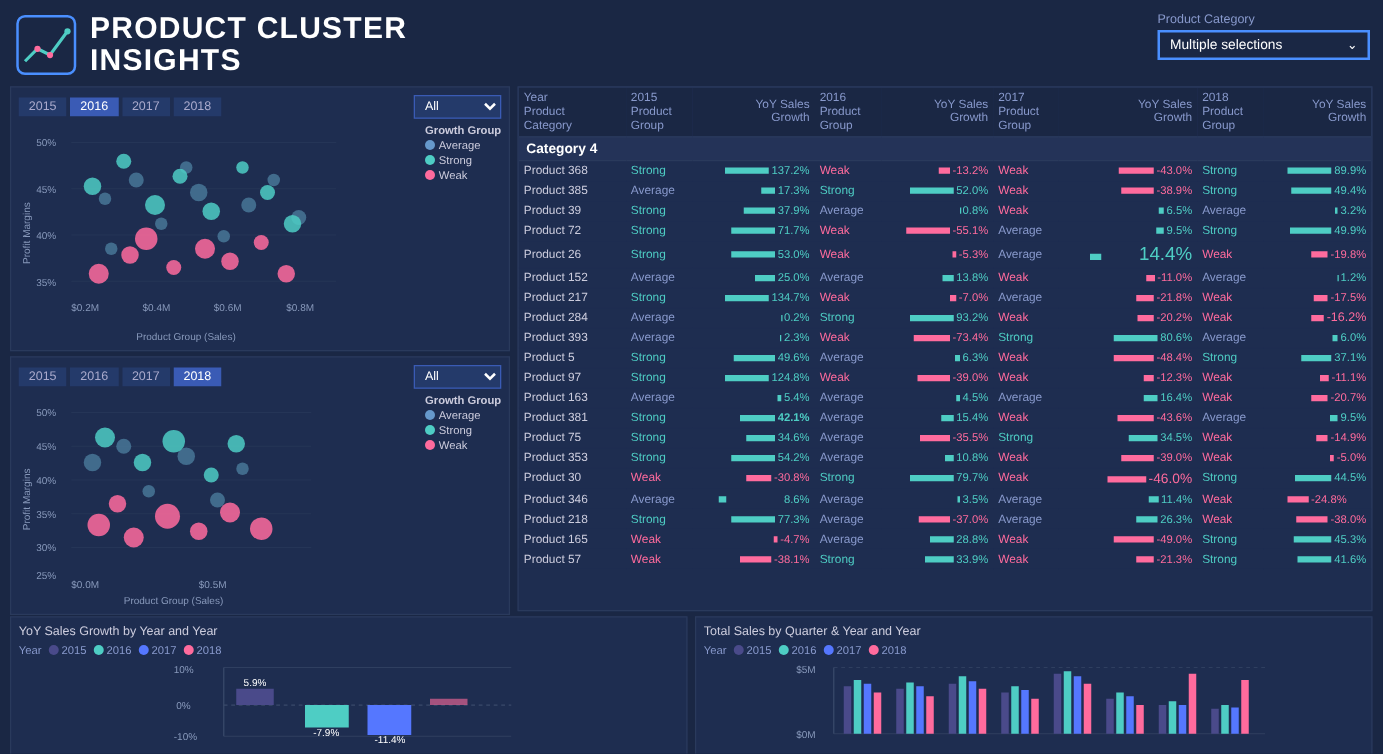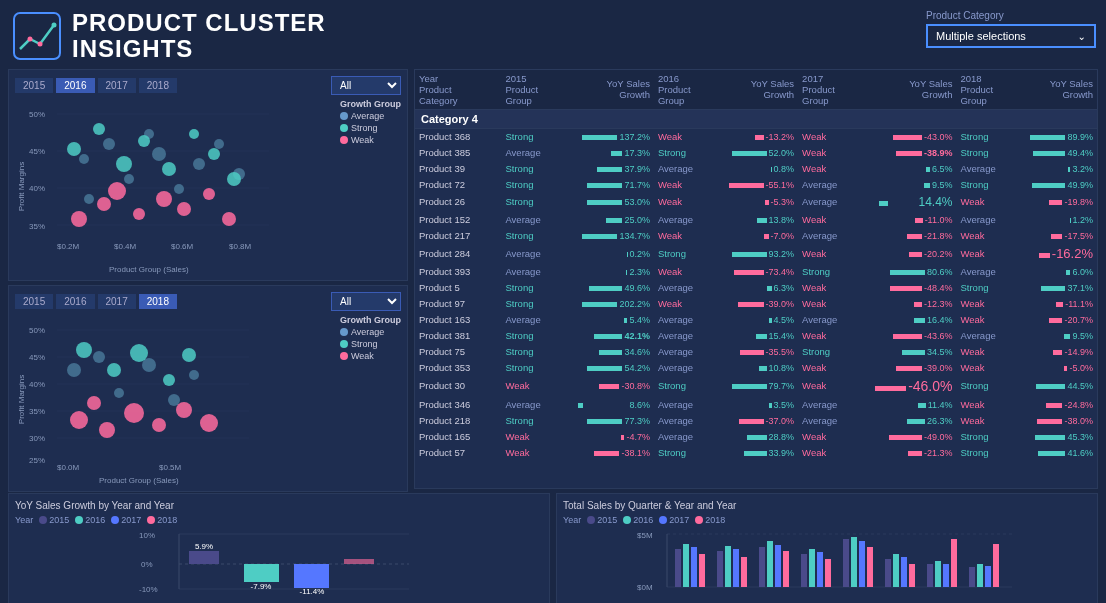--- a/index.html
+++ b/index.html
@@ -262,21 +262,21 @@
     <td style="padding:2px 4px; border-bottom:1px solid #1e2d50; color:#4ecdc4;">Strong</td>
     <td style="padding:2px 4px; border-bottom:1px solid #1e2d50; text-align:right;"><span style="display:inline-block;width:35px;height:5px;background:#4ecdc4;margin-right:2px;vertical-align:middle;"></span><span style="color:#4ecdc4; font-size:9px;">89.9%</span></td>
   </tr>
               <tr>
     <td style="padding:2px 4px; border-bottom:1px solid #1e2d50; color:#ccd;">Product 385</td>
     <td style="padding:2px 4px; border-bottom:1px solid #1e2d50; color:#8899cc;">Average</td>
     <td style="padding:2px 4px; border-bottom:1px solid #1e2d50; text-align:right;"><span style="display:inline-block;width:11.533333333333333px;height:5px;background:#4ecdc4;margin-right:2px;vertical-align:middle;"></span><span style="color:#4ecdc4; font-size:9px;">17.3%</span></td>
     <td style="padding:2px 4px; border-bottom:1px solid #1e2d50; color:#4ecdc4;">Strong</td>
     <td style="padding:2px 4px; border-bottom:1px solid #1e2d50; text-align:right;"><span style="display:inline-block;width:34.666666666666664px;height:5px;background:#4ecdc4;margin-right:2px;vertical-align:middle;"></span><span style="color:#4ecdc4; font-size:9px;">52.0%</span></td>
     <td style="padding:2px 4px; border-bottom:1px solid #1e2d50; color:#ff6b9d;">Weak</td>
-    <td style="padding:2px 4px; border-bottom:1px solid #1e2d50; text-align:right;font-weight:bold;"><span style="display:inline-block;width:25.933333333333334px;height:5px;background:#ff6b9d;margin-right:2px;vertical-align:middle;"></span><span style="color:#ff6b9d; font-size:9px;">-38.9%</span></td>
+    <td style="padding:2px 4px; border-bottom:1px solid #1e2d50; text-align:right;"><span style="display:inline-block;width:25.933333333333334px;height:5px;background:#ff6b9d;margin-right:2px;vertical-align:middle;"></span><span style="color:#ff6b9d; font-size:9px;">-38.9%</span></td>
     <td style="padding:2px 4px; border-bottom:1px solid #1e2d50; color:#4ecdc4;">Strong</td>
     <td style="padding:2px 4px; border-bottom:1px solid #1e2d50; text-align:right;"><span style="display:inline-block;width:32.93333333333333px;height:5px;background:#4ecdc4;margin-right:2px;vertical-align:middle;"></span><span style="color:#4ecdc4; font-size:9px;">49.4%</span></td>
   </tr>
               <tr>
     <td style="padding:2px 4px; border-bottom:1px solid #1e2d50; color:#ccd;">Product 39</td>
     <td style="padding:2px 4px; border-bottom:1px solid #1e2d50; color:#4ecdc4;">Strong</td>
     <td style="padding:2px 4px; border-bottom:1px solid #1e2d50; text-align:right;"><span style="display:inline-block;width:25.266666666666666px;height:5px;background:#4ecdc4;margin-right:2px;vertical-align:middle;"></span><span style="color:#4ecdc4; font-size:9px;">37.9%</span></td>
     <td style="padding:2px 4px; border-bottom:1px solid #1e2d50; color:#8899cc;">Average</td>
     <td style="padding:2px 4px; border-bottom:1px solid #1e2d50; text-align:right;"><span style="display:inline-block;width:0.5333333333333333px;height:5px;background:#4ecdc4;margin-right:2px;vertical-align:middle;"></span><span style="color:#4ecdc4; font-size:9px;">0.8%</span></td>
     <td style="padding:2px 4px; border-bottom:1px solid #1e2d50; color:#ff6b9d;">Weak</td>
@@ -295,21 +295,21 @@
     <td style="padding:2px 4px; border-bottom:1px solid #1e2d50; color:#4ecdc4;">Strong</td>
     <td style="padding:2px 4px; border-bottom:1px solid #1e2d50; text-align:right;"><span style="display:inline-block;width:33.266666666666666px;height:5px;background:#4ecdc4;margin-right:2px;vertical-align:middle;"></span><span style="color:#4ecdc4; font-size:9px;">49.9%</span></td>
   </tr>
               <tr>
     <td style="padding:2px 4px; border-bottom:1px solid #1e2d50; color:#ccd;">Product 26</td>
     <td style="padding:2px 4px; border-bottom:1px solid #1e2d50; color:#4ecdc4;">Strong</td>
     <td style="padding:2px 4px; border-bottom:1px solid #1e2d50; text-align:right;"><span style="display:inline-block;width:35px;height:5px;background:#4ecdc4;margin-right:2px;vertical-align:middle;"></span><span style="color:#4ecdc4; font-size:9px;">53.0%</span></td>
     <td style="padding:2px 4px; border-bottom:1px solid #1e2d50; color:#ff6b9d;">Weak</td>
     <td style="padding:2px 4px; border-bottom:1px solid #1e2d50; text-align:right;"><span style="display:inline-block;width:3.533333333333333px;height:5px;background:#ff6b9d;margin-right:2px;vertical-align:middle;"></span><span style="color:#ff6b9d; font-size:9px;">-5.3%</span></td>
     <td style="padding:2px 4px; border-bottom:1px solid #1e2d50; color:#8899cc;">Average</td>
-    <td style="padding:2px 4px; border-bottom:1px solid #1e2d50; text-align:right;"><span style="display:inline-block;width:9.6px;height:5px;background:#4ecdc4;margin-right:2px;vertical-align:middle;"></span><span style="color:#4ecdc4; font-size:12px;margin-left:28px;">14.4%</span></td>
+    <td style="padding:2px 4px; border-bottom:1px solid #1e2d50; text-align:right;"><span style="display:inline-block;width:9.6px;height:5px;background:#4ecdc4;margin-right:2px;vertical-align:middle;"></span><span style="color:#4ecdc4; font-size:15px;margin-left:28px;">14.4%</span></td>
     <td style="padding:2px 4px; border-bottom:1px solid #1e2d50; color:#ff6b9d;">Weak</td>
     <td style="padding:2px 4px; border-bottom:1px solid #1e2d50; text-align:right;"><span style="display:inline-block;width:13.200000000000001px;height:5px;background:#ff6b9d;margin-right:2px;vertical-align:middle;"></span><span style="color:#ff6b9d; font-size:9px;">-19.8%</span></td>
   </tr>
               <tr>
     <td style="padding:2px 4px; border-bottom:1px solid #1e2d50; color:#ccd;">Product 152</td>
     <td style="padding:2px 4px; border-bottom:1px solid #1e2d50; color:#8899cc;">Average</td>
     <td style="padding:2px 4px; border-bottom:1px solid #1e2d50; text-align:right;"><span style="display:inline-block;width:16.666666666666668px;height:5px;background:#4ecdc4;margin-right:2px;vertical-align:middle;"></span><span style="color:#4ecdc4; font-size:9px;">25.0%</span></td>
     <td style="padding:2px 4px; border-bottom:1px solid #1e2d50; color:#8899cc;">Average</td>
     <td style="padding:2px 4px; border-bottom:1px solid #1e2d50; text-align:right;"><span style="display:inline-block;width:9.200000000000001px;height:5px;background:#4ecdc4;margin-right:2px;vertical-align:middle;"></span><span style="color:#4ecdc4; font-size:9px;">13.8%</span></td>
     <td style="padding:2px 4px; border-bottom:1px solid #1e2d50; color:#ff6b9d;">Weak</td>
@@ -330,21 +330,21 @@
   </tr>
               <tr>
     <td style="padding:2px 4px; border-bottom:1px solid #1e2d50; color:#ccd;">Product 284</td>
     <td style="padding:2px 4px; border-bottom:1px solid #1e2d50; color:#8899cc;">Average</td>
     <td style="padding:2px 4px; border-bottom:1px solid #1e2d50; text-align:right;"><span style="display:inline-block;width:0.13333333333333333px;height:5px;background:#4ecdc4;margin-right:2px;vertical-align:middle;"></span><span style="color:#4ecdc4; font-size:9px;">0.2%</span></td>
     <td style="padding:2px 4px; border-bottom:1px solid #1e2d50; color:#4ecdc4;">Strong</td>
     <td style="padding:2px 4px; border-bottom:1px solid #1e2d50; text-align:right;"><span style="display:inline-block;width:35px;height:5px;background:#4ecdc4;margin-right:2px;vertical-align:middle;"></span><span style="color:#4ecdc4; font-size:9px;">93.2%</span></td>
     <td style="padding:2px 4px; border-bottom:1px solid #1e2d50; color:#ff6b9d;">Weak</td>
     <td style="padding:2px 4px; border-bottom:1px solid #1e2d50; text-align:right;"><span style="display:inline-block;width:13.466666666666667px;height:5px;background:#ff6b9d;margin-right:2px;vertical-align:middle;"></span><span style="color:#ff6b9d; font-size:9px;">-20.2%</span></td>
     <td style="padding:2px 4px; border-bottom:1px solid #1e2d50; color:#ff6b9d;">Weak</td>
-    <td style="padding:2px 4px; border-bottom:1px solid #1e2d50; text-align:right;"><span style="display:inline-block;width:10.799999999999999px;height:5px;background:#ff6b9d;margin-right:2px;vertical-align:middle;"></span><span style="color:#ff6b9d; font-size:13px;">-16.2%</span></td>
+    <td style="padding:2px 4px; border-bottom:1px solid #1e2d50; text-align:right;"><span style="display:inline-block;width:10.799999999999999px;height:5px;background:#ff6b9d;margin-right:2px;vertical-align:middle;"></span><span style="color:#ff6b9d; font-size:10px;">-16.2%</span></td>
   </tr>
               <tr>
     <td style="padding:2px 4px; border-bottom:1px solid #1e2d50; color:#ccd;">Product 393</td>
     <td style="padding:2px 4px; border-bottom:1px solid #1e2d50; color:#8899cc;">Average</td>
     <td style="padding:2px 4px; border-bottom:1px solid #1e2d50; text-align:right;"><span style="display:inline-block;width:1.5333333333333332px;height:5px;background:#4ecdc4;margin-right:2px;vertical-align:middle;"></span><span style="color:#4ecdc4; font-size:9px;">2.3%</span></td>
     <td style="padding:2px 4px; border-bottom:1px solid #1e2d50; color:#ff6b9d;">Weak</td>
     <td style="padding:2px 4px; border-bottom:1px solid #1e2d50; text-align:right;"><span style="display:inline-block;width:29.266666666666666px;height:5px;background:#ff6b9d;margin-right:2px;vertical-align:middle;"></span><span style="color:#ff6b9d; font-size:9px;">-73.4%</span></td>
     <td style="padding:2px 4px; border-bottom:1px solid #1e2d50; color:#4ecdc4;">Strong</td>
     <td style="padding:2px 4px; border-bottom:1px solid #1e2d50; text-align:right;"><span style="display:inline-block;width:35px;height:5px;background:#4ecdc4;margin-right:2px;vertical-align:middle;"></span><span style="color:#4ecdc4; font-size:9px;">80.6%</span></td>
     <td style="padding:2px 4px; border-bottom:1px solid #1e2d50; color:#8899cc;">Average</td>
@@ -357,21 +357,21 @@
     <td style="padding:2px 4px; border-bottom:1px solid #1e2d50; color:#8899cc;">Average</td>
     <td style="padding:2px 4px; border-bottom:1px solid #1e2d50; text-align:right;"><span style="display:inline-block;width:4.2px;height:5px;background:#4ecdc4;margin-right:2px;vertical-align:middle;"></span><span style="color:#4ecdc4; font-size:9px;">6.3%</span></td>
     <td style="padding:2px 4px; border-bottom:1px solid #1e2d50; color:#ff6b9d;">Weak</td>
     <td style="padding:2px 4px; border-bottom:1px solid #1e2d50; text-align:right;"><span style="display:inline-block;width:32.266666666666666px;height:5px;background:#ff6b9d;margin-right:2px;vertical-align:middle;"></span><span style="color:#ff6b9d; font-size:9px;">-48.4%</span></td>
     <td style="padding:2px 4px; border-bottom:1px solid #1e2d50; color:#4ecdc4;">Strong</td>
     <td style="padding:2px 4px; border-bottom:1px solid #1e2d50; text-align:right;"><span style="display:inline-block;width:24.733333333333334px;height:5px;background:#4ecdc4;margin-right:2px;vertical-align:middle;"></span><span style="color:#4ecdc4; font-size:9px;">37.1%</span></td>
   </tr>
               <tr>
     <td style="padding:2px 4px; border-bottom:1px solid #1e2d50; color:#ccd;">Product 97</td>
     <td style="padding:2px 4px; border-bottom:1px solid #1e2d50; color:#4ecdc4;">Strong</td>
-    <td style="padding:2px 4px; border-bottom:1px solid #1e2d50; text-align:right;"><span style="display:inline-block;width:35px;height:5px;background:#4ecdc4;margin-right:2px;vertical-align:middle;"></span><span style="color:#4ecdc4; font-size:9px;">202.2%</span></td>
+    <td style="padding:2px 4px; border-bottom:1px solid #1e2d50; text-align:right;"><span style="display:inline-block;width:35px;height:5px;background:#4ecdc4;margin-right:2px;vertical-align:middle;"></span><span style="color:#4ecdc4; font-size:9px;">124.8%</span></td>
     <td style="padding:2px 4px; border-bottom:1px solid #1e2d50; color:#ff6b9d;">Weak</td>
     <td style="padding:2px 4px; border-bottom:1px solid #1e2d50; text-align:right;"><span style="display:inline-block;width:26px;height:5px;background:#ff6b9d;margin-right:2px;vertical-align:middle;"></span><span style="color:#ff6b9d; font-size:9px;">-39.0%</span></td>
     <td style="padding:2px 4px; border-bottom:1px solid #1e2d50; color:#ff6b9d;">Weak</td>
     <td style="padding:2px 4px; border-bottom:1px solid #1e2d50; text-align:right;"><span style="display:inline-block;width:8.200000000000001px;height:5px;background:#ff6b9d;margin-right:2px;vertical-align:middle;"></span><span style="color:#ff6b9d; font-size:9px;">-12.3%</span></td>
     <td style="padding:2px 4px; border-bottom:1px solid #1e2d50; color:#ff6b9d;">Weak</td>
     <td style="padding:2px 4px; border-bottom:1px solid #1e2d50; text-align:right;"><span style="display:inline-block;width:7.3999999999999995px;height:5px;background:#ff6b9d;margin-right:2px;vertical-align:middle;"></span><span style="color:#ff6b9d; font-size:9px;">-11.1%</span></td>
   </tr>
               <tr>
     <td style="padding:2px 4px; border-bottom:1px solid #1e2d50; color:#ccd;">Product 163</td>
     <td style="padding:2px 4px; border-bottom:1px solid #1e2d50; color:#8899cc;">Average</td>
@@ -416,34 +416,34 @@
     <td style="padding:2px 4px; border-bottom:1px solid #1e2d50; color:#ff6b9d;">Weak</td>
     <td style="padding:2px 4px; border-bottom:1px solid #1e2d50; text-align:right;"><span style="display:inline-block;width:3.3333333333333335px;height:5px;background:#ff6b9d;margin-right:2px;vertical-align:middle;"></span><span style="color:#ff6b9d; font-size:9px;">-5.0%</span></td>
   </tr>
               <tr>
     <td style="padding:2px 4px; border-bottom:1px solid #1e2d50; color:#ccd;">Product 30</td>
     <td style="padding:2px 4px; border-bottom:1px solid #1e2d50; color:#ff6b9d;">Weak</td>
     <td style="padding:2px 4px; border-bottom:1px solid #1e2d50; text-align:right;"><span style="display:inline-block;width:20.533333333333335px;height:5px;background:#ff6b9d;margin-right:2px;vertical-align:middle;"></span><span style="color:#ff6b9d; font-size:9px;">-30.8%</span></td>
     <td style="padding:2px 4px; border-bottom:1px solid #1e2d50; color:#4ecdc4;">Strong</td>
     <td style="padding:2px 4px; border-bottom:1px solid #1e2d50; text-align:right;"><span style="display:inline-block;width:35px;height:5px;background:#4ecdc4;margin-right:2px;vertical-align:middle;"></span><span style="color:#4ecdc4; font-size:9px;">79.7%</span></td>
     <td style="padding:2px 4px; border-bottom:1px solid #1e2d50; color:#ff6b9d;">Weak</td>
-    <td style="padding:2px 4px; border-bottom:1px solid #1e2d50; text-align:right;"><span style="display:inline-block;width:30.666666666666668px;height:5px;background:#ff6b9d;margin-right:2px;vertical-align:middle;"></span><span style="color:#ff6b9d; font-size:14px;">-46.0%</span></td>
+    <td style="padding:2px 4px; border-bottom:1px solid #1e2d50; text-align:right;"><span style="display:inline-block;width:30.666666666666668px;height:5px;background:#ff6b9d;margin-right:2px;vertical-align:middle;"></span><span style="color:#ff6b9d; font-size:11px;">-46.0%</span></td>
     <td style="padding:2px 4px; border-bottom:1px solid #1e2d50; color:#4ecdc4;">Strong</td>
     <td style="padding:2px 4px; border-bottom:1px solid #1e2d50; text-align:right;"><span style="display:inline-block;width:29.666666666666668px;height:5px;background:#4ecdc4;margin-right:2px;vertical-align:middle;"></span><span style="color:#4ecdc4; font-size:9px;">44.5%</span></td>
   </tr>
               <tr>
     <td style="padding:2px 4px; border-bottom:1px solid #1e2d50; color:#ccd;">Product 346</td>
     <td style="padding:2px 4px; border-bottom:1px solid #1e2d50; color:#8899cc;">Average</td>
     <td style="padding:2px 4px; border-bottom:1px solid #1e2d50; text-align:right;"><span style="display:inline-block;width:5.733333333333333px;height:5px;background:#4ecdc4;margin-right:2px;vertical-align:middle;"></span><span style="color:#4ecdc4; font-size:9px;margin-left:44px;">8.6%</span></td>
     <td style="padding:2px 4px; border-bottom:1px solid #1e2d50; color:#8899cc;">Average</td>
     <td style="padding:2px 4px; border-bottom:1px solid #1e2d50; text-align:right;"><span style="display:inline-block;width:2.3333333333333335px;height:5px;background:#4ecdc4;margin-right:2px;vertical-align:middle;"></span><span style="color:#4ecdc4; font-size:9px;">3.5%</span></td>
     <td style="padding:2px 4px; border-bottom:1px solid #1e2d50; color:#8899cc;">Average</td>
     <td style="padding:2px 4px; border-bottom:1px solid #1e2d50; text-align:right;"><span style="display:inline-block;width:7.6000000000000005px;height:5px;background:#4ecdc4;margin-right:2px;vertical-align:middle;"></span><span style="color:#4ecdc4; font-size:9px;">11.4%</span></td>
     <td style="padding:2px 4px; border-bottom:1px solid #1e2d50; color:#ff6b9d;">Weak</td>
-    <td style="padding:2px 4px; border-bottom:1px solid #1e2d50; text-align:right;"><span style="display:inline-block;width:16.533333333333335px;height:5px;background:#ff6b9d;margin-right:2px;vertical-align:middle;"></span><span style="color:#ff6b9d; font-size:9px;">-24.8%</span></td>
+    <td style="padding:2px 4px; border-bottom:1px solid #1e2d50; text-align:center;"><span style="display:inline-block;width:16.533333333333335px;height:5px;background:#ff6b9d;margin-right:2px;vertical-align:middle;"></span><span style="color:#ff6b9d; font-size:9px;">-24.8%</span></td>
   </tr>
               <tr>
     <td style="padding:2px 4px; border-bottom:1px solid #1e2d50; color:#ccd;">Product 218</td>
     <td style="padding:2px 4px; border-bottom:1px solid #1e2d50; color:#4ecdc4;">Strong</td>
     <td style="padding:2px 4px; border-bottom:1px solid #1e2d50; text-align:right;"><span style="display:inline-block;width:35px;height:5px;background:#4ecdc4;margin-right:2px;vertical-align:middle;"></span><span style="color:#4ecdc4; font-size:9px;">77.3%</span></td>
     <td style="padding:2px 4px; border-bottom:1px solid #1e2d50; color:#8899cc;">Average</td>
     <td style="padding:2px 4px; border-bottom:1px solid #1e2d50; text-align:right;"><span style="display:inline-block;width:24.666666666666668px;height:5px;background:#ff6b9d;margin-right:2px;vertical-align:middle;"></span><span style="color:#ff6b9d; font-size:9px;">-37.0%</span></td>
     <td style="padding:2px 4px; border-bottom:1px solid #1e2d50; color:#8899cc;">Average</td>
     <td style="padding:2px 4px; border-bottom:1px solid #1e2d50; text-align:right;"><span style="display:inline-block;width:17.533333333333335px;height:5px;background:#4ecdc4;margin-right:2px;vertical-align:middle;"></span><span style="color:#4ecdc4; font-size:9px;">26.3%</span></td>
     <td style="padding:2px 4px; border-bottom:1px solid #1e2d50; color:#ff6b9d;">Weak</td>

